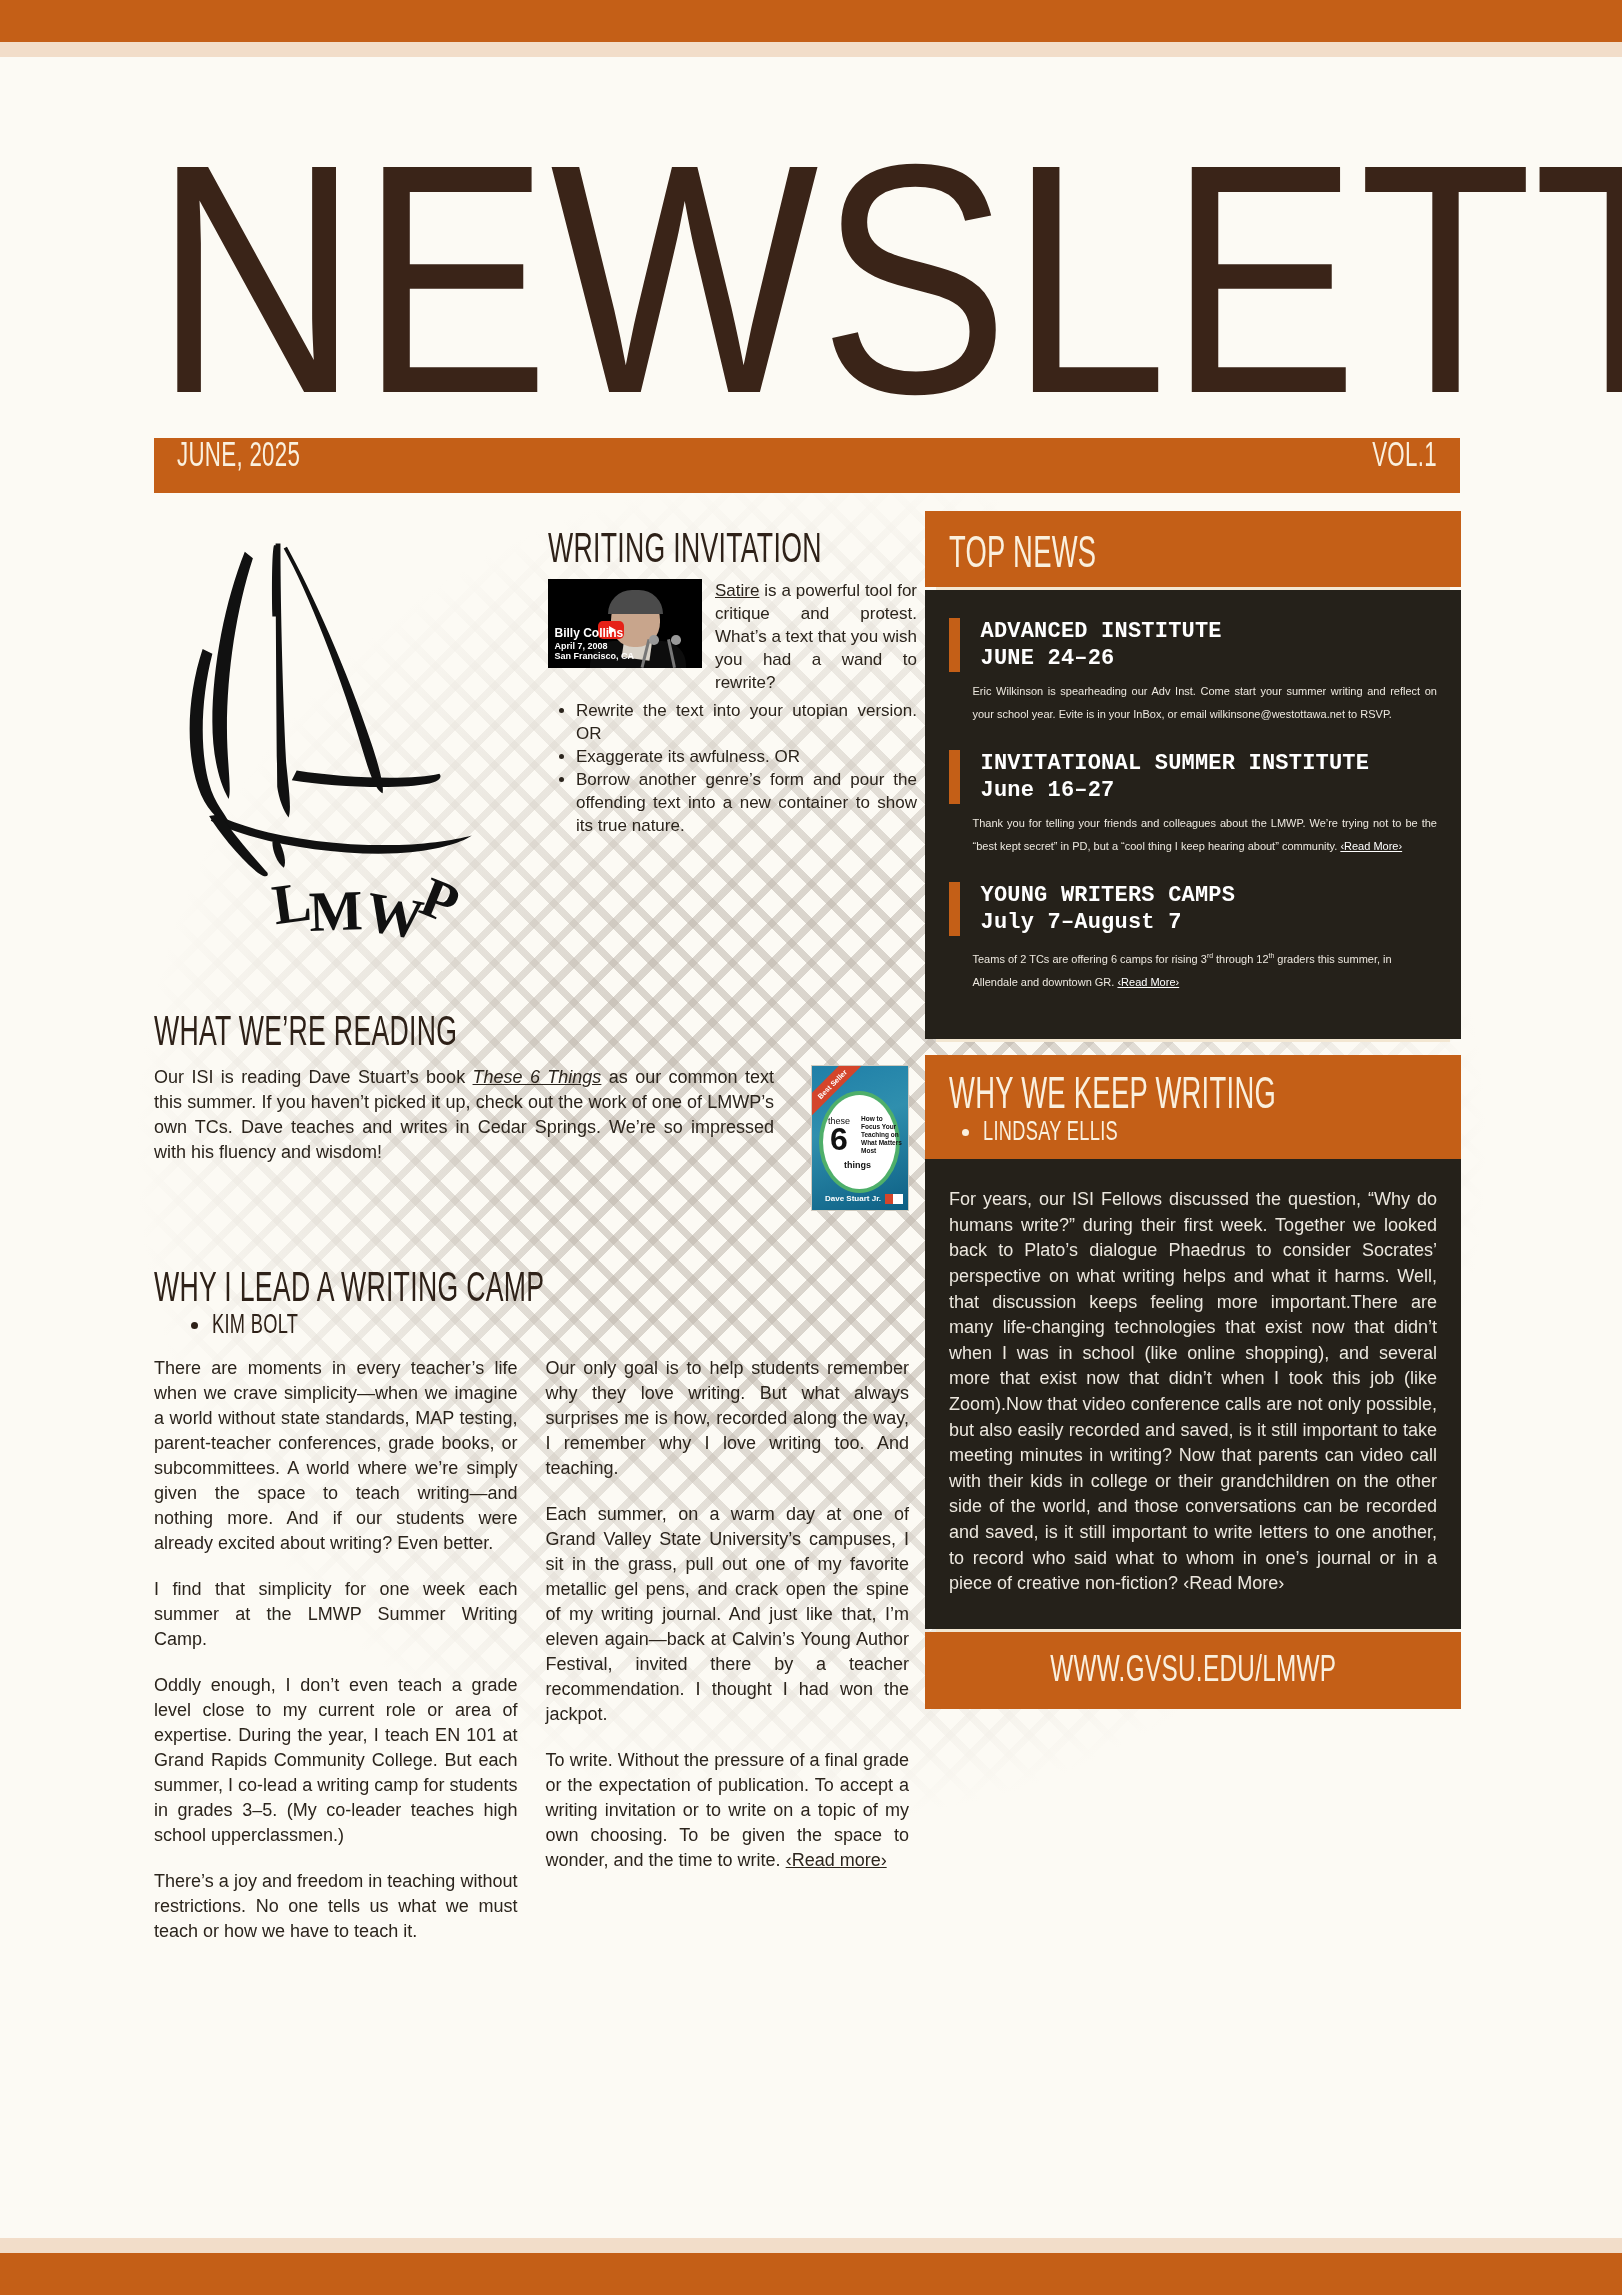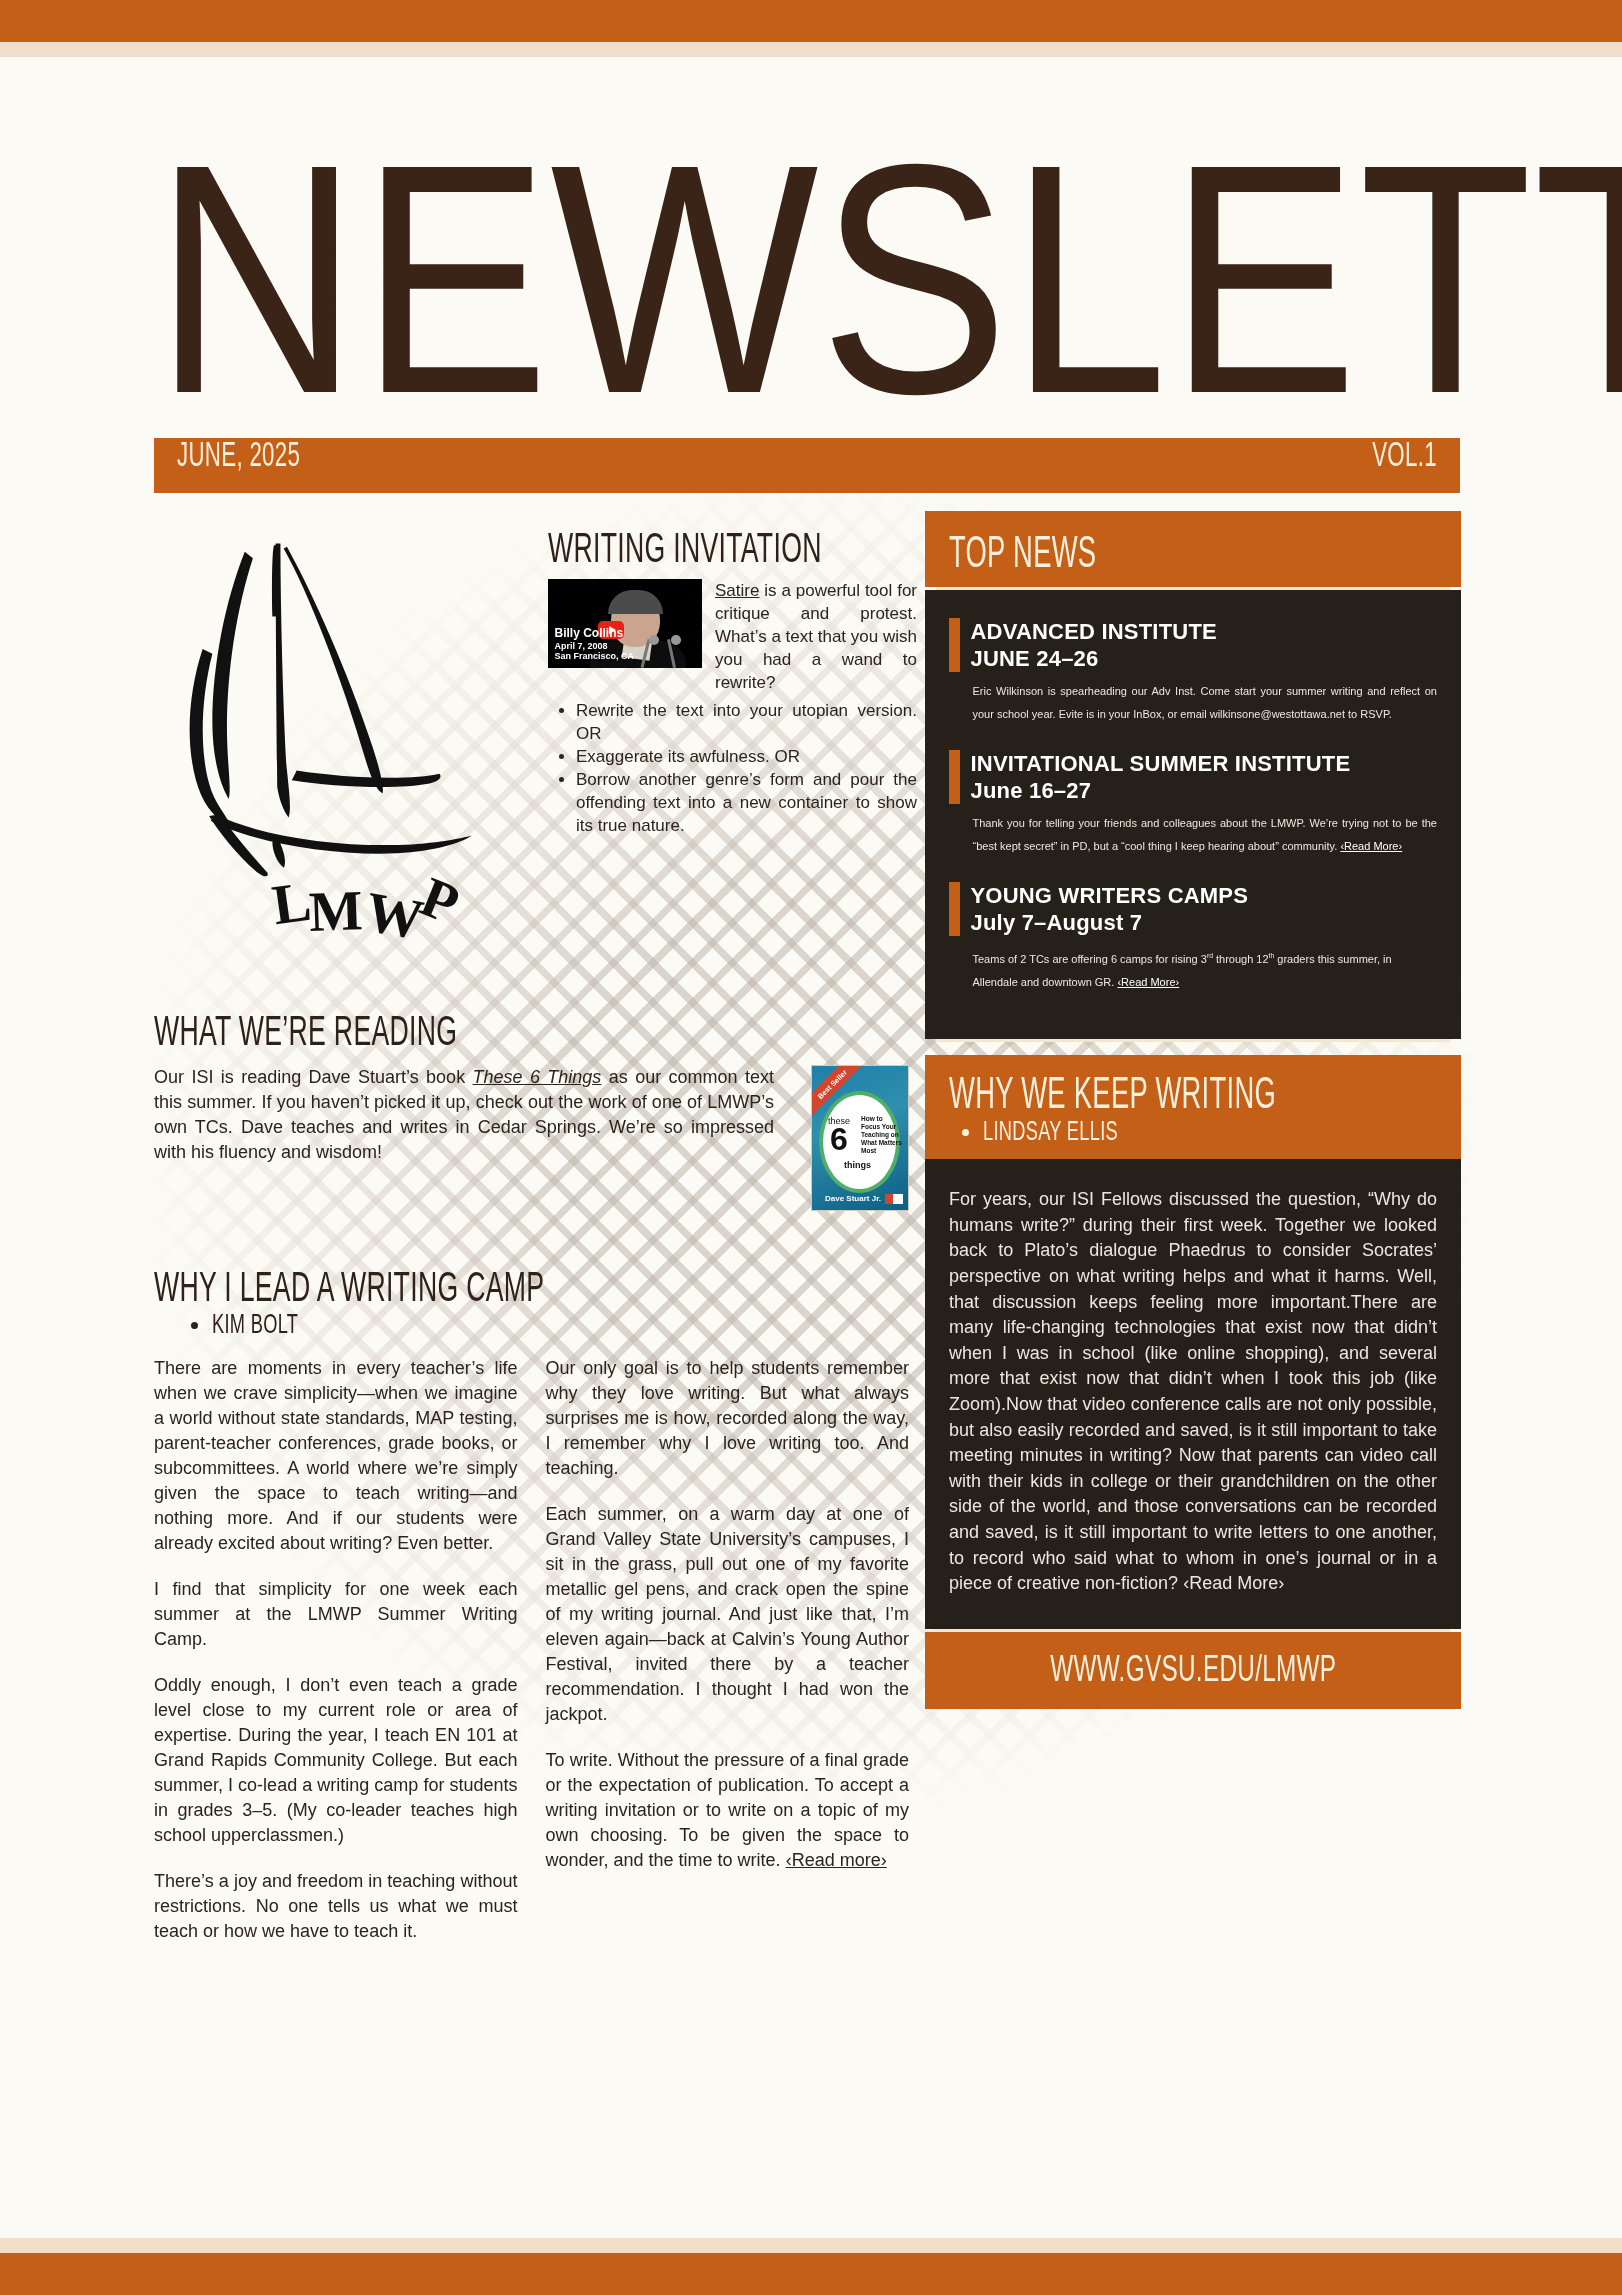--- a/index.html
+++ b/index.html
@@ -130,21 +130,21 @@
   .col{flex:1;font-size:18px;line-height:25px;color:#2B241C;text-align:justify;}
   .col p{margin:0 0 21px 0;}
   .rm{text-decoration:underline;}
 
   
   .rail{position:absolute;top:511px;left:925px;width:536px;}
   .tn-head{background:#C45F17;padding:21px 24px 13px 24px;}
   .tn-head h2{margin:0;color:#FAF0DE;font-size:37px;font-weight:400;}
   .tn-rule{height:3.2px;background:#F3E7D2;margin:0 11.4px;}
   .tn-body{background:#25211A;padding:28px 24px 21px 24px;}
-  .item{display:flex;gap:11px;margin-bottom:6.5px;}
+  .item{display:flex;gap:21px;margin-bottom:6.5px;font-family:Liberation Mono, monospace;}
   .tick{width:10.5px;flex:0 0 10.5px;background:#C45F17;}
   .item h3{margin:0;color:#fff;font-size:22px;line-height:27px;font-weight:bold;letter-spacing:0.2px;}
   .item h3 .d{display:block;}
   .item-p{color:#EDE8DF;font-size:11px;line-height:23px;text-align:justify;margin:8px 0 24px 23.5px;}
   .item-p.lft{text-align:left;}
   .item-p a,.item-p .rmw{color:#fff;text-decoration:underline;}
   sup{font-size:.62em;vertical-align:super;}
 
   .wkw-head{background:#C45F17;padding:18px 24px 14.6px 24px;margin-top:13px;}
   .wkw-head h2{margin:0;color:#FAF0DE;font-size:37px;font-weight:400;}

